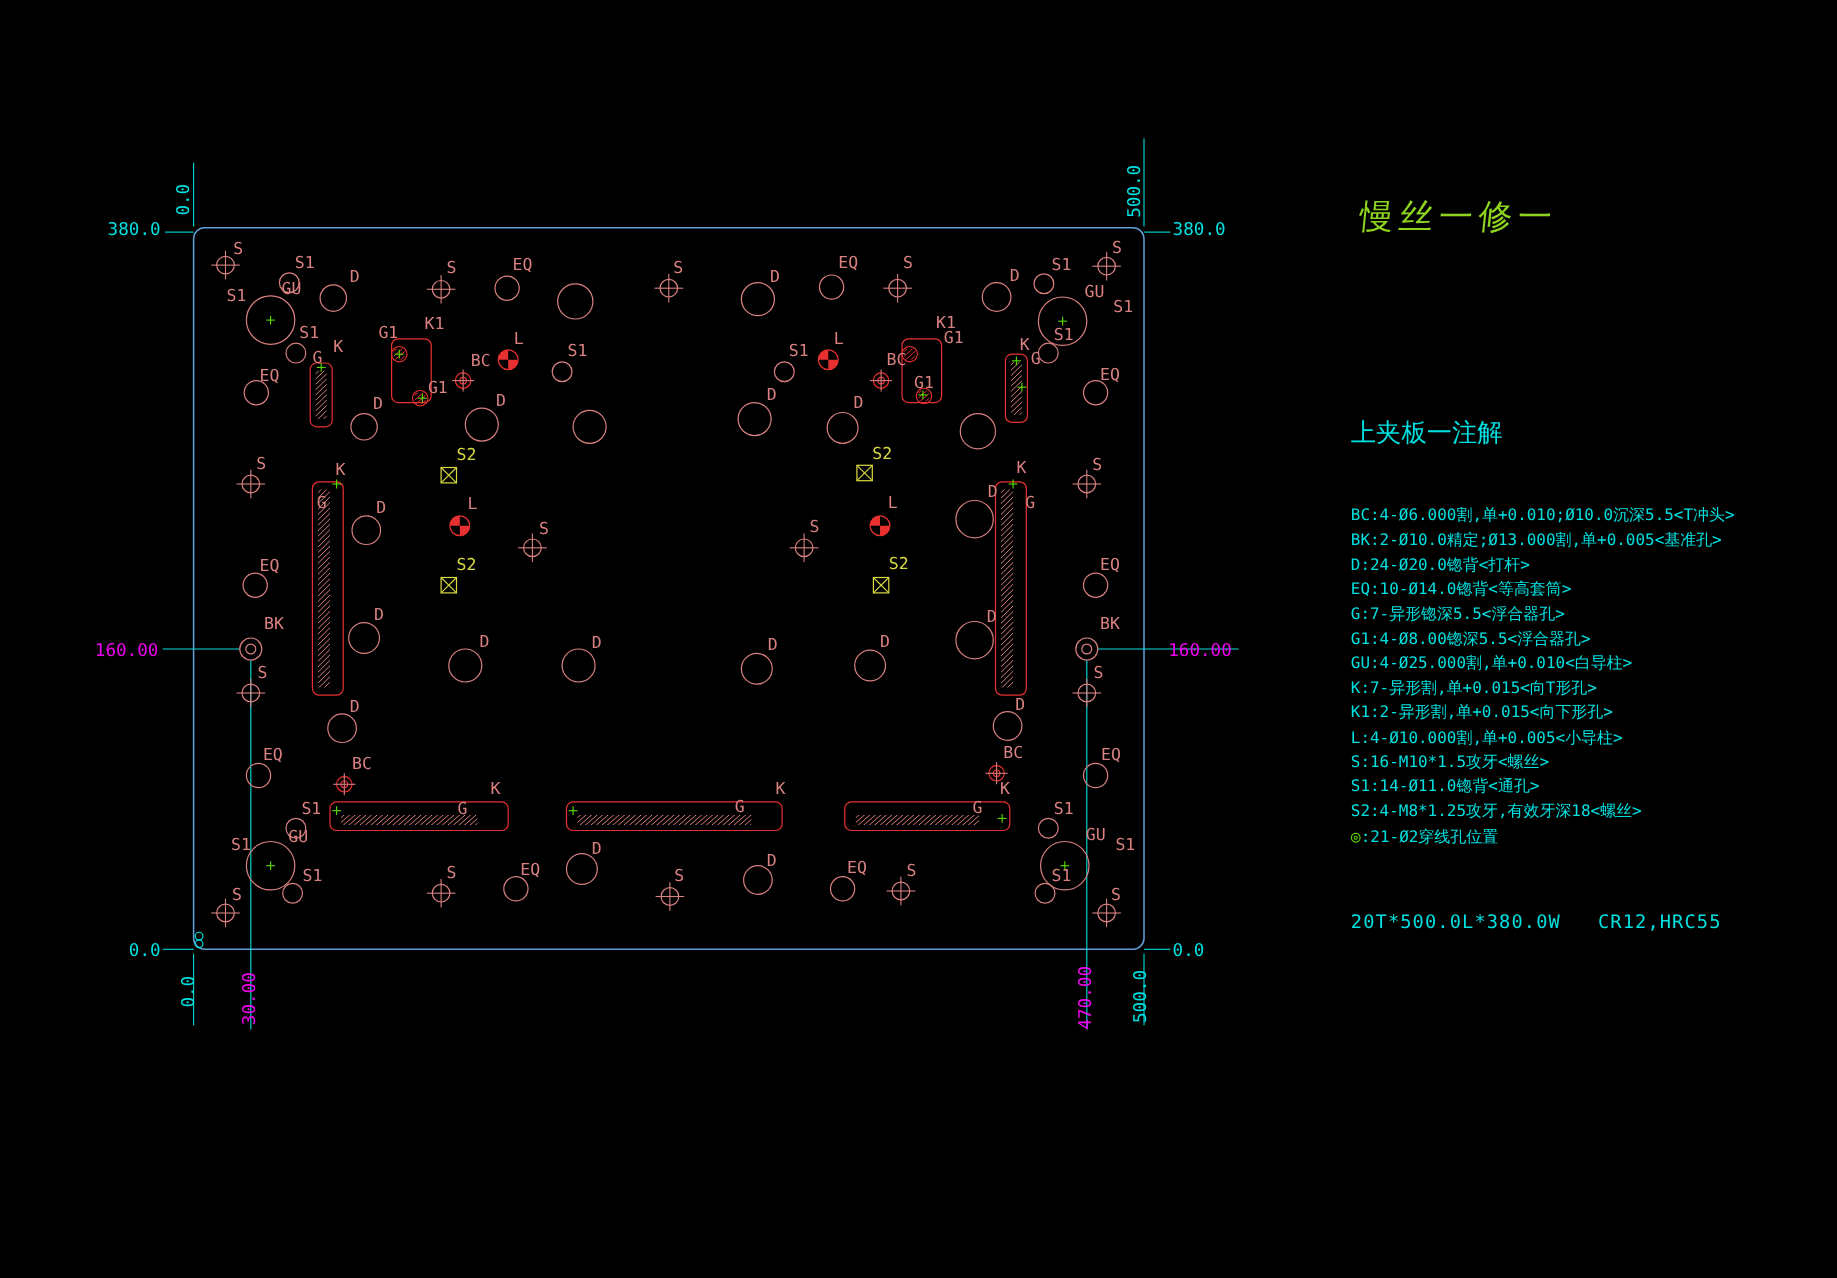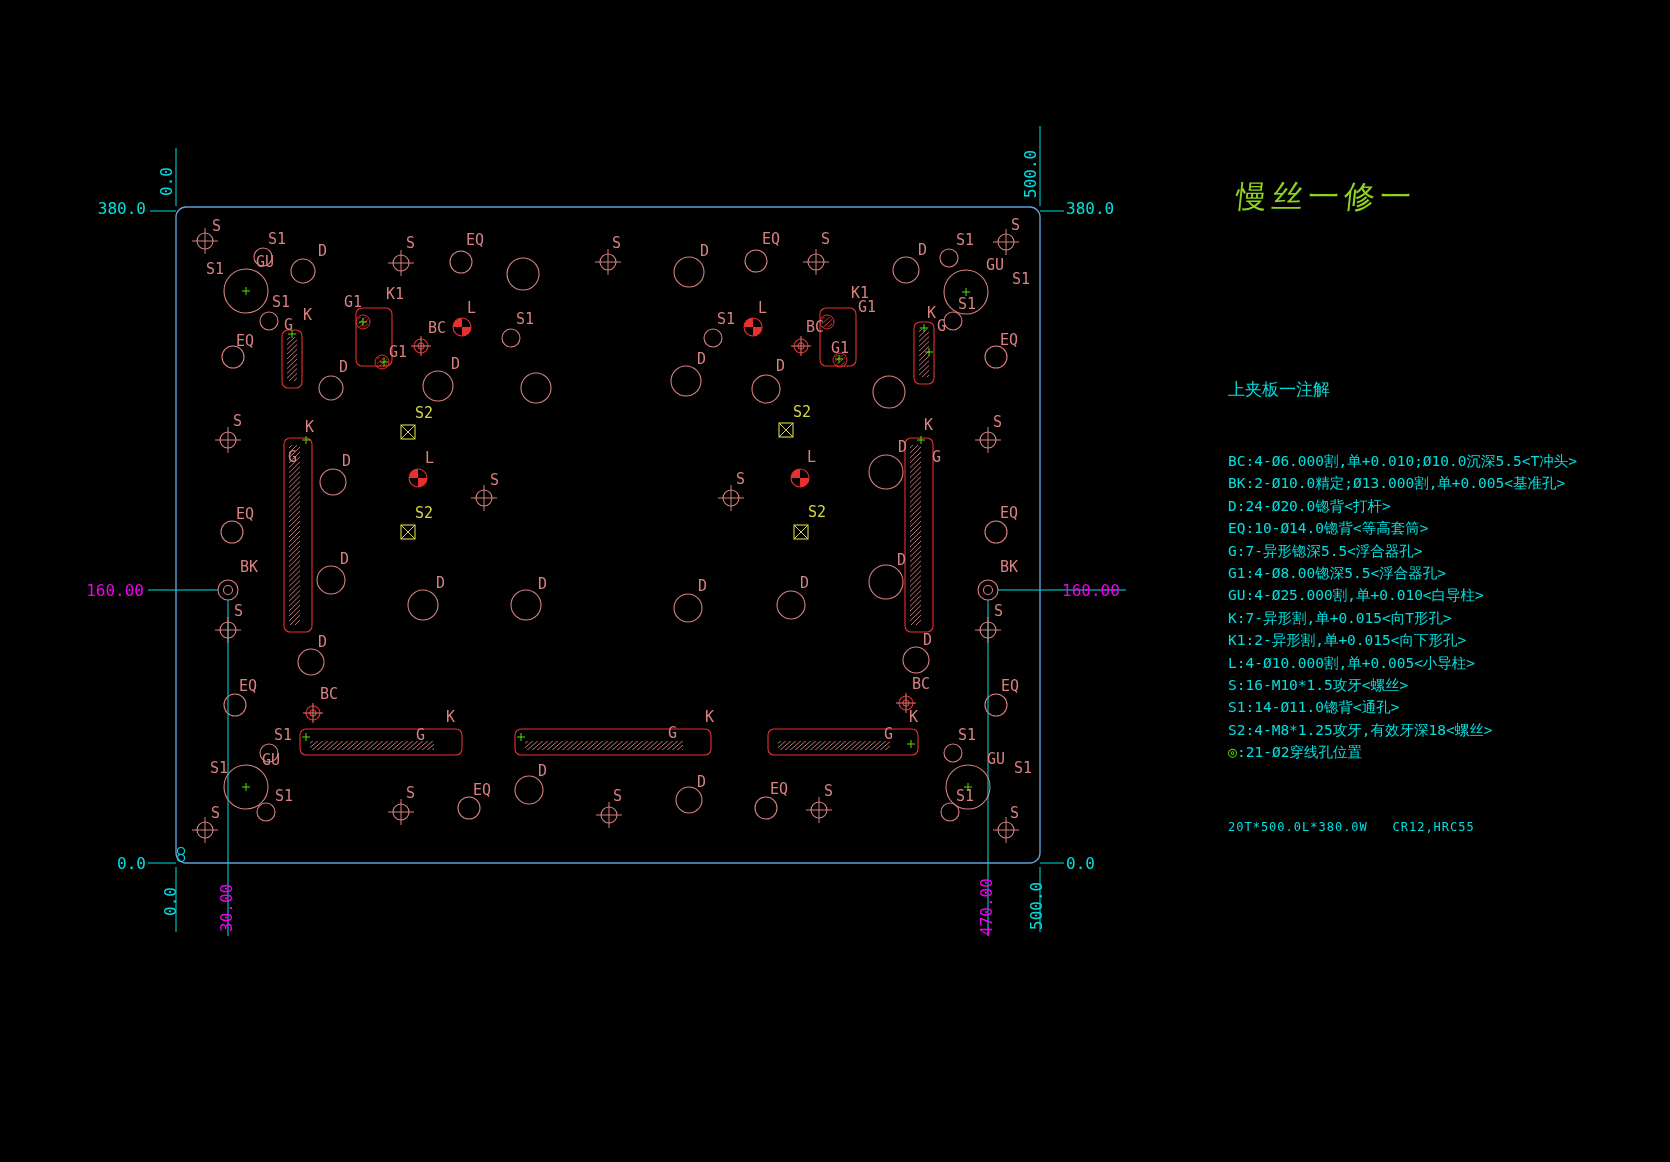--- a/index.html
+++ b/index.html
@@ -3,23 +3,23 @@
 <meta charset="utf-8">
 <style>
   html,body{margin:0;padding:0;background:#000;}
   .canvas{position:relative;width:1670px;height:1162px;background:#000;overflow:hidden;
           font-family:"DejaVu Sans Mono",monospace;}
   #drawing{position:absolute;left:0;top:0;}
   svg text{font-family:"DejaVu Sans Mono","DejaVu Sans",monospace;}
   .title{position:absolute;left:1236px;top:176px;font-size:31px;letter-spacing:5px;
          transform:skewX(-6deg);white-space:pre;}
   .notes{position:absolute;left:1228px;top:340px;white-space:pre;}
-  .notes-title{font-size:17px;margin-bottom:11px;}
+  .notes-title{font-size:23px;margin-bottom:11px;}
   .note-line{font-size:14.5px;line-height:22.4px;}
-  .spec{font-size:12px;margin-top:18px;letter-spacing:1px;}
+  .spec{font-size:17px;margin-top:18px;letter-spacing:1px;}
   .wire-sym{font-size:15px;}
 </style>
 </head>
 <body>
 
 <div class="canvas">
   <svg id="drawing" width="1670" height="1162">
       <defs>
         <clipPath id="hc0">
           <rect x="358" y="317" width="10" height="10"></rect>

